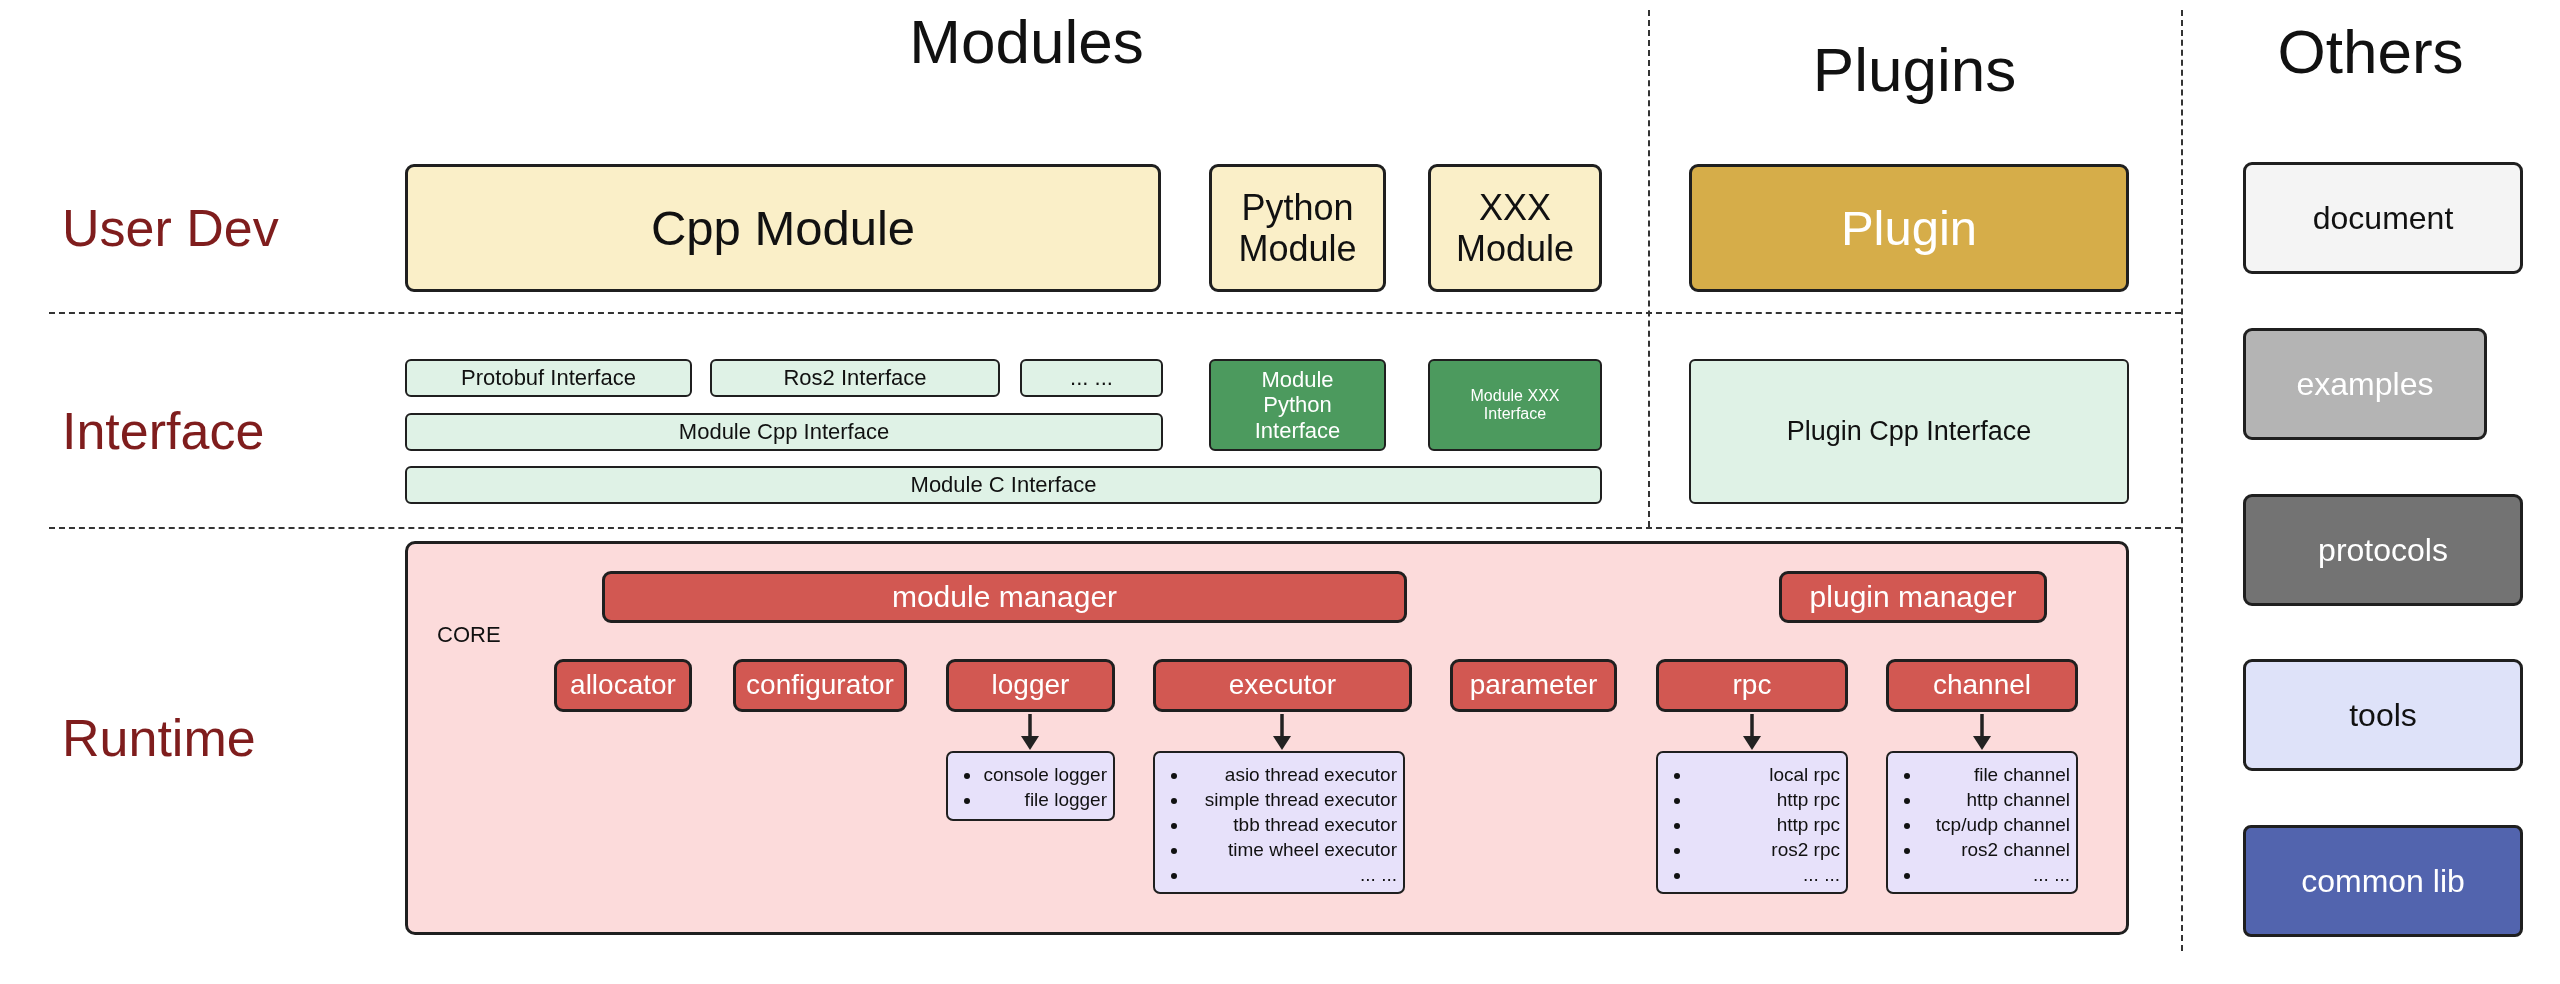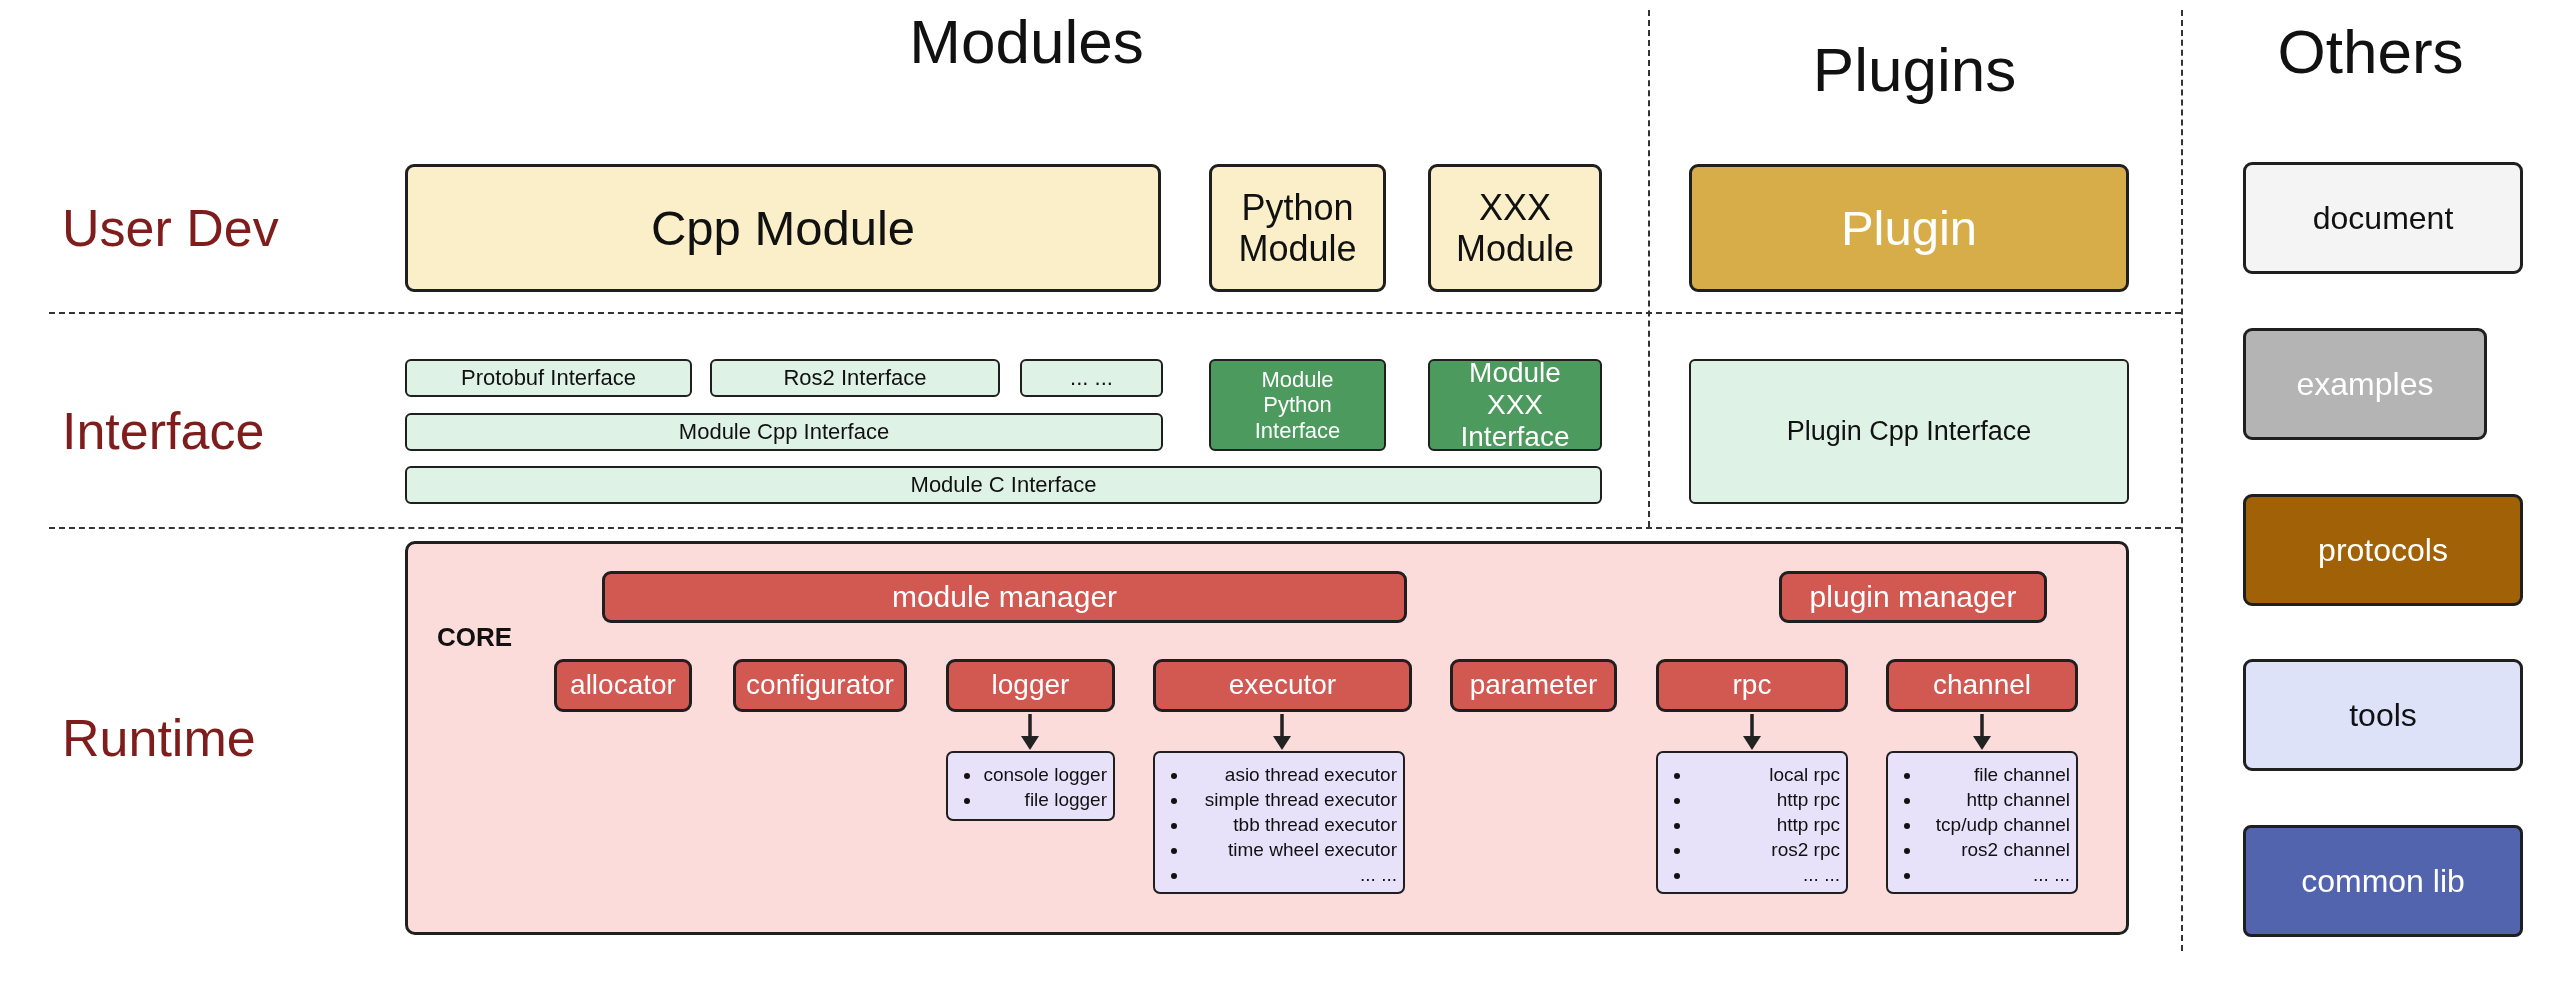--- a/index.html
+++ b/index.html
@@ -17,30 +17,30 @@
   }
   .thin{border-width:2.5px;border-radius:6px;}
   .cream{background:#faefc8;}
   .gold{background:#d6ad49;color:#fff;}
   .lgreen{background:#dff2e6;}
   .dgreen{background:#4c9a5e;color:#fff;}
   .pink{background:#fcdbdb;}
   .red{background:#d25852;color:#fff;}
   .graylight{background:#f4f4f4;}
   .graymid{background:#b4b4b4;color:#fff;}
-  .graydark{background:#a16207;color:#fff;}
+  .graydark{background:#737373;color:#fff;}
   .toolsbg{background:#dee2f9;}
   .indigo{background:#5264ae;color:#fff;}
   .sub{
     position:absolute;background:#e7e1fa;border:2.5px solid #1f1f1f;border-radius:7px;
     box-sizing:border-box;padding:9px 6px 6px 2px;text-align:left;
   }
   .sub ul{margin:0;padding-left:32px;text-align:right;}
   .sub li{font-size:19px;line-height:1.32;color:#111;}
-  .core-label{position:absolute;font-size:26px;font-weight:bold;color:#111;}
+  .core-label{position:absolute;font-size:22px;font-weight:normal;color:#111;}
   .arrow{position:absolute;width:28px;height:36px;}
 </style>
 </head>
 <body>
 
 <div id="canvas">
 
   <div class="col-title" style="left:405px;top:6px;width:1243px;">Modules</div>
   <div class="col-title" style="left:1648px;top:6px;width:533px;margin-top:28px;">Plugins</div>
   <div class="col-title" style="left:2181px;top:16px;width:379px;">Others</div>
@@ -58,21 +58,21 @@
   <div class="box cream" style="left:1209px;top:164px;width:177px;height:128px;font-size:36px;padding:0 14px;">Python Module</div>
   <div class="box cream" style="left:1428px;top:164px;width:174px;height:128px;font-size:36px;padding:0 14px;">XXX Module</div>
   <div class="box gold" style="left:1689px;top:164px;width:440px;height:128px;font-size:49px;">Plugin</div>
 
   <div class="box lgreen thin" style="left:405px;top:359px;width:287px;height:38px;font-size:22px;">Protobuf Interface</div>
   <div class="box lgreen thin" style="left:710px;top:359px;width:290px;height:38px;font-size:22px;">Ros2 Interface</div>
   <div class="box lgreen thin" style="left:1020px;top:359px;width:143px;height:38px;font-size:22px;">... ...</div>
   <div class="box lgreen thin" style="left:405px;top:413px;width:758px;height:38px;font-size:22px;">Module Cpp Interface</div>
   <div class="box lgreen thin" style="left:405px;top:466px;width:1197px;height:38px;font-size:22px;">Module C Interface</div>
   <div class="box dgreen thin" style="left:1209px;top:359px;width:177px;height:92px;font-size:22px;padding:0 22px;">Module Python Interface</div>
-  <div class="box dgreen thin" style="left:1428px;top:359px;width:174px;height:92px;font-size:28px;padding:4px 22px;">Module XXX Interface</div>
+  <div class="box dgreen thin" style="left:1428px;top:359px;width:174px;height:92px;font-size:16px;padding:4px 22px;">Module XXX Interface</div>
   <div class="box lgreen thin" style="left:1689px;top:359px;width:440px;height:145px;font-size:27px;">Plugin Cpp Interface</div>
 
   <div class="box pink" style="left:405px;top:541px;width:1724px;height:394px;border-radius:10px;"></div>
   <div class="core-label" style="left:437px;top:622px;">CORE</div>
 
   <div class="box red" style="left:602px;top:571px;width:805px;height:52px;font-size:30px;">module manager</div>
   <div class="box red" style="left:1779px;top:571px;width:268px;height:52px;font-size:30px;">plugin manager</div>
 
   <div class="box red" style="left:554px;top:659px;width:138px;height:53px;font-size:28px;">allocator</div>
   <div class="box red" style="left:733px;top:659px;width:174px;height:53px;font-size:28px;">configurator</div>

